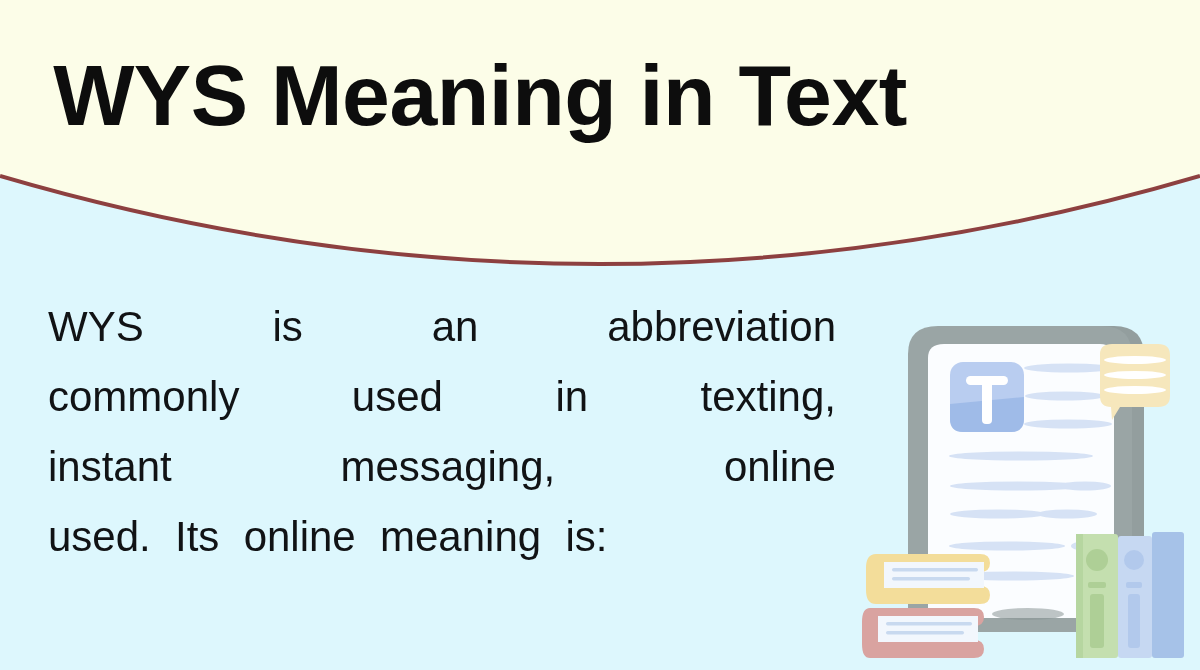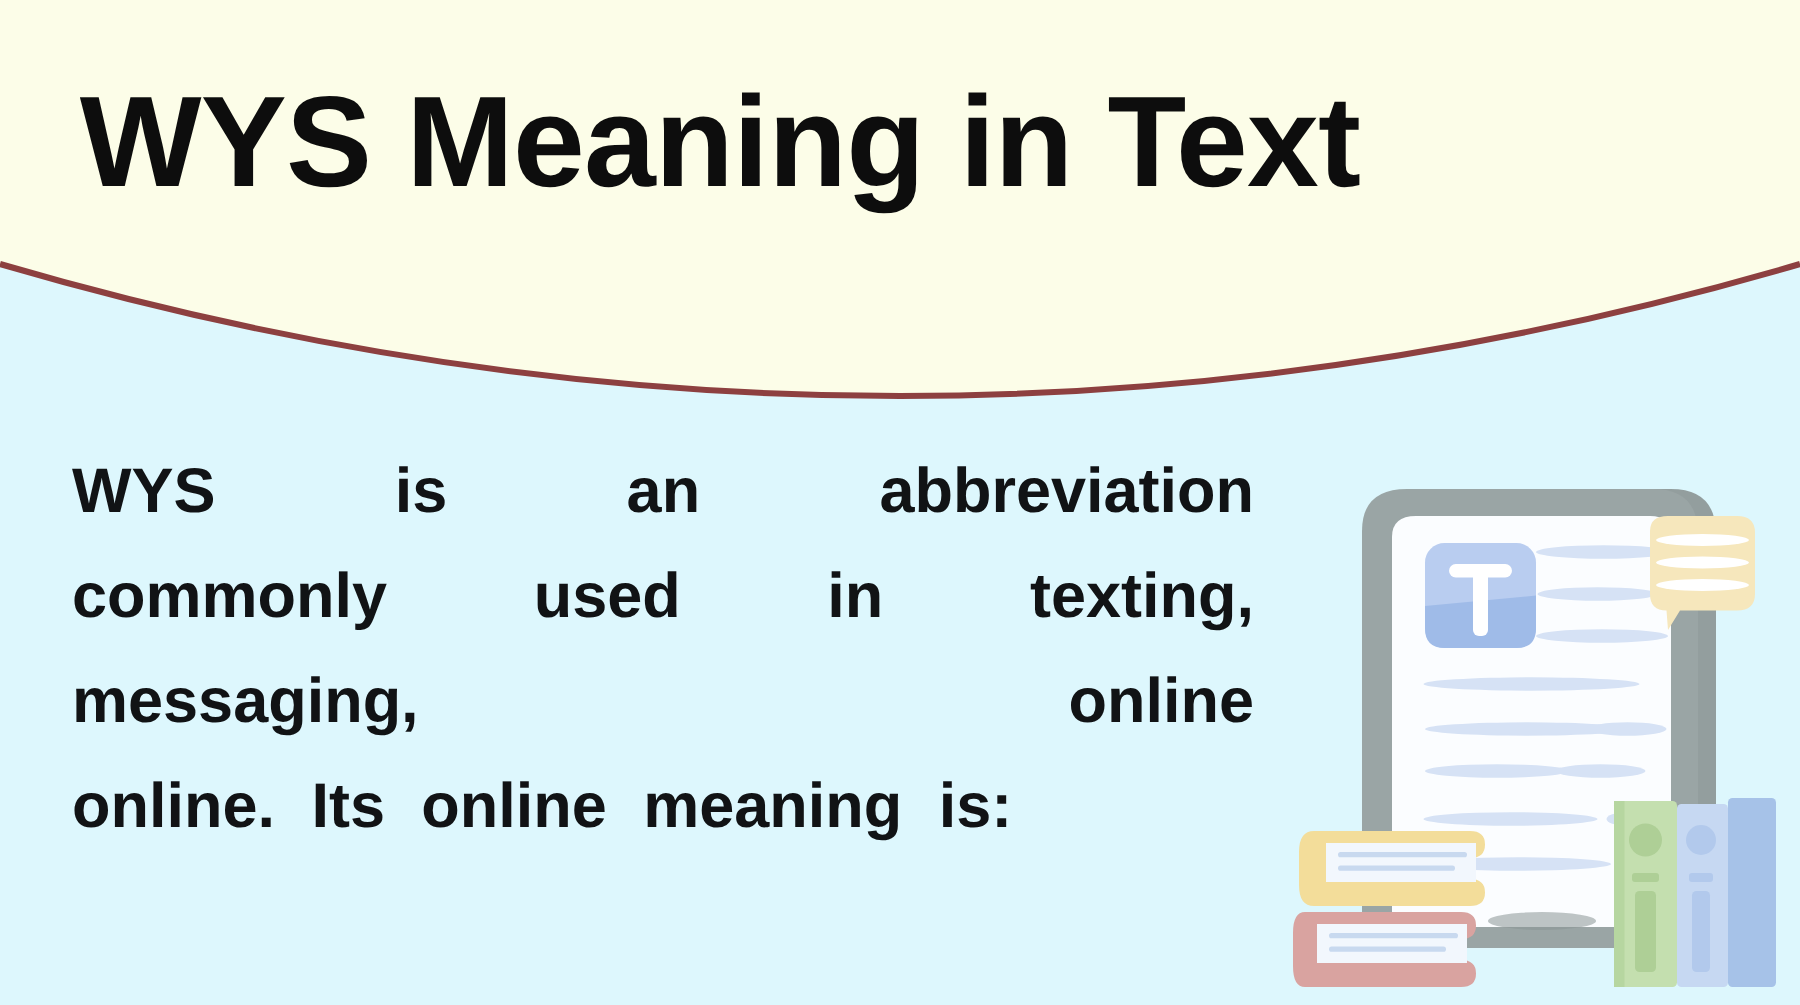--- a/index.html
+++ b/index.html
@@ -54,21 +54,21 @@
 
   
   #definition-block {
     position: absolute;
     left: 48px;
     top: 292px;
     width: 788px;
   }
   .def-line {
     font-size: 42px;
-    font-weight: 700;
+    font-weight: 400;
     color: #111315;
     line-height: 70px;
     height: 70px;
     display: flex;
     justify-content: space-between;
     white-space: nowrap;
     gap: 16px;
   }
   .def-line.last {
     display: block;
@@ -108,25 +108,26 @@
       <span class="w">an</span>
       <span class="w">abbreviation</span>
     </div>
     <div class="def-line">
       <span class="w">commonly</span>
       <span class="w">used</span>
       <span class="w">in</span>
       <span class="w">texting,</span>
     </div>
     <div class="def-line">
+      <span class="w">instant</span>
       <span class="w">messaging,</span>
       <span class="w">online</span>
     </div>
     <div class="def-line last">
-      <span class="w">online.</span>
+      <span class="w">used.</span>
       <span class="w">Its</span>
       <span class="w">online</span>
       <span class="w">meaning</span>
       <span class="w">is:</span>
     </div>
   </div>
 
   <div id="illustration">
     <svg width="338" height="374" viewBox="0 0 338 374" xmlns="http://www.w3.org/2000/svg">
 

